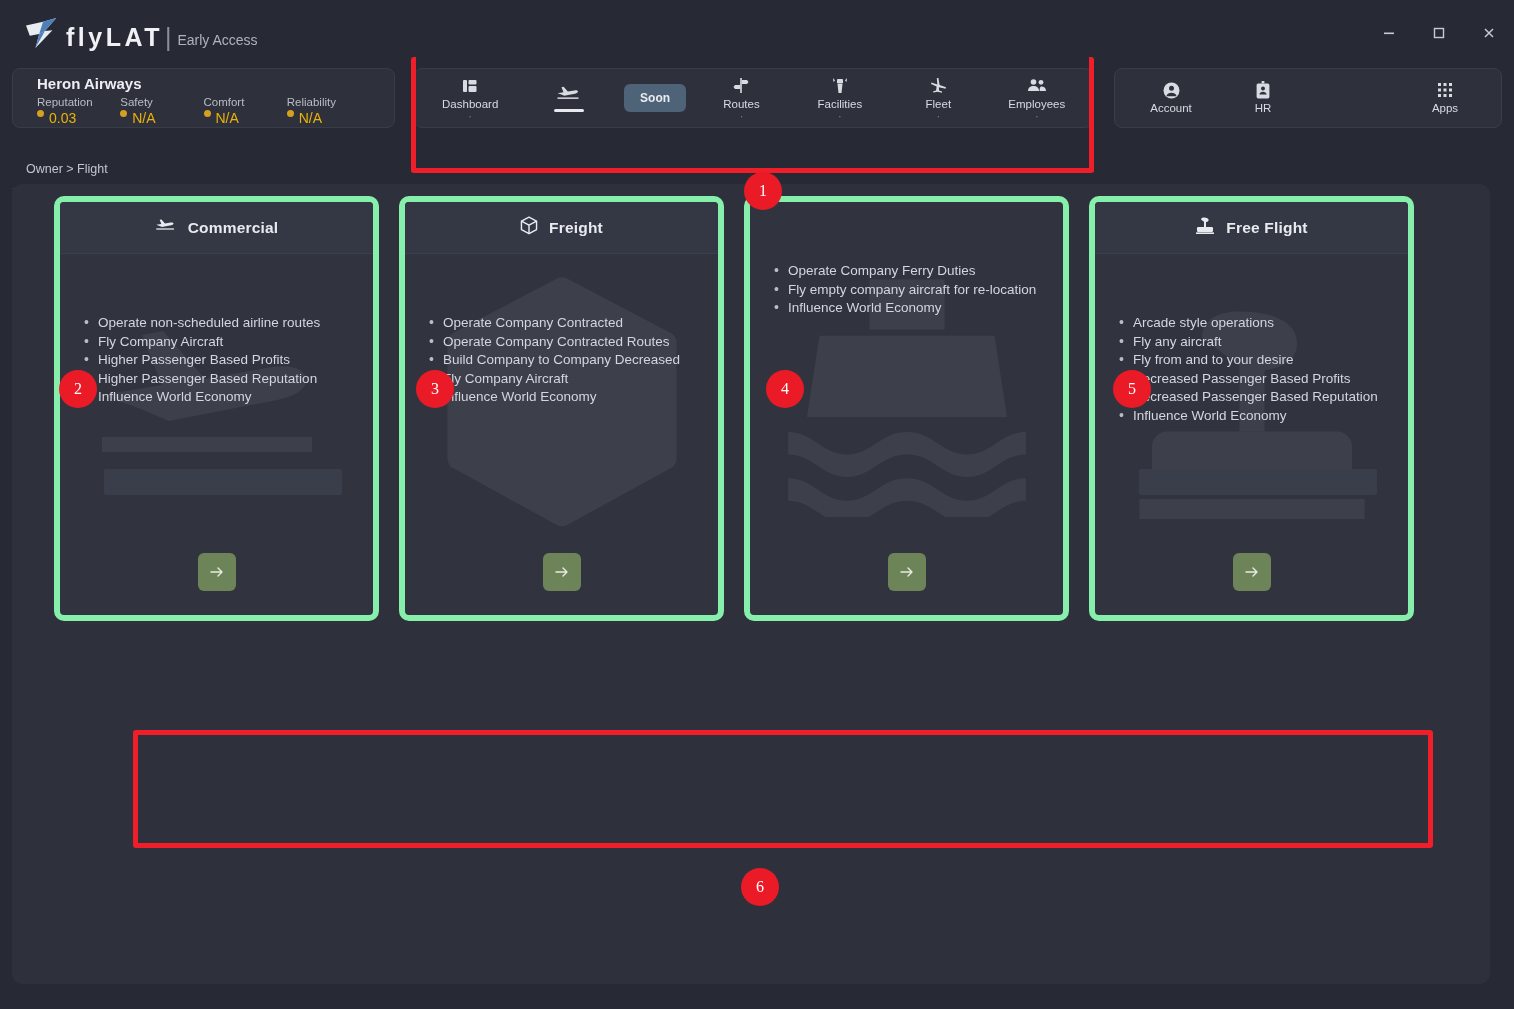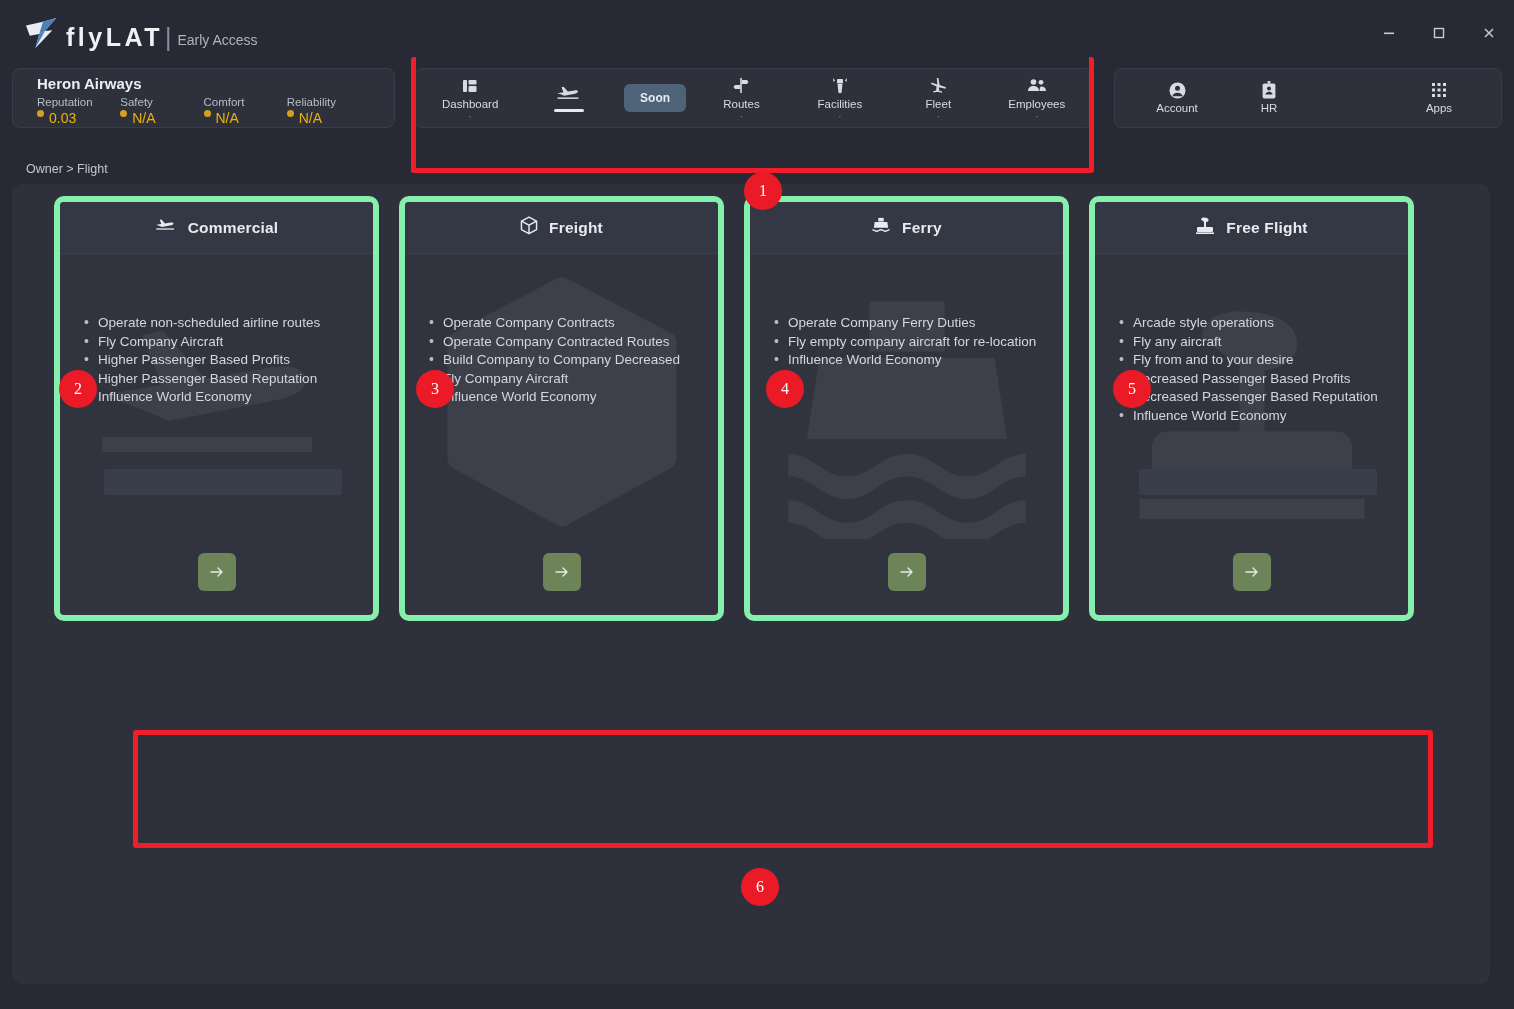--- a/index.html
+++ b/index.html
@@ -81,21 +81,21 @@
     width: 30px; height: 3px; background: #e7e9ee; border-radius: 2px; margin-top: 5px;
   }
   .soon-badge {
     background: #4e6377; color: #e9ecf1; font-size: 12px; font-weight: bold;
     padding: 7px 16px; border-radius: 6px; cursor: pointer;
   }
 
   
   .rightnav {
     left: 1114px; top: 8px; width: 388px; height: 60px;
-    display: flex; align-items: center; padding: 0 16px;
+    display: flex; align-items: center; padding: 0 10px;
   }
   .rightnav .navitem { width: 92px; }
   .rightnav .spacer { flex: 1; }
 
   
   .breadcrumb-wrap {
     position: absolute; left: 12px; top: 162px; width: 1478px;
   }
   .breadcrumb { font-size: 12.5px; color: #c2c6d0; padding-left: 14px; }
   .breadcrumb-rule {
@@ -429,47 +429,37 @@
       </div>
       <div class="card-body">
         <div class="watermark">
           <svg width="245" height="258" viewBox="0 0 20 21" fill="none" stroke="#ffffff" stroke-width="1.9" stroke-linejoin="round">
             <path d="M10 1.2 L18.4 5.6 L18.4 15 L10 19.6 L1.6 15 L1.6 5.6 Z"></path>
             <path d="M1.6 5.6 L10 10.2 L18.4 5.6"></path>
             <path d="M10 10.2 L10 19.6"></path>
           </svg>
         </div>
         <ul class="bullets">
-          <li>Operate Company Contracts</li>
+          <li>Operate Company Contracted</li>
           <li>Operate Company Contracted Routes</li>
           <li>Build Company to Company Decreased</li>
           <li>Fly Company Aircraft</li>
           <li>Influence World Economy</li>
         </ul>
       </div>
       <div class="card-foot">
         <button class="go-btn">
           <svg width="16" height="16" viewBox="0 0 16 16">
             <path d="M2 8 H13 M9 4 L13 8 L9 12" stroke="currentColor" stroke-width="1.4" fill="none" stroke-linecap="round" stroke-linejoin="round"></path>
           </svg>
         </button>
       </div>
     </div>
 
     <div class="card">
-      <div class="card-head">
-        <span>
-          <svg width="20" height="18" viewBox="0 0 22 20" fill="#e8eaef">
-            <rect x="8" y="1" width="6" height="4"></rect>
-            <path d="M4 5.5 H18 L19 12 H3 Z"></path>
-            <path d="M1.5 13.2 C3.5 13.2 4.2 15 6.2 15 C8.2 15 8.9 13.2 11 13.2 C13.1 13.2 13.8 15 15.8 15 C17.8 15 18.5 13.2 20.5 13.2 L20.5 15 C18.5 15 17.8 16.8 15.8 16.8 C13.8 16.8 13.1 15 11 15 C8.9 15 8.2 16.8 6.2 16.8 C4.2 16.8 3.5 15 1.5 15 Z"></path>
-          </svg>
-        </span>
-        <span class="card-title">Ferry</span>
-      </div>
       <div class="card-body">
         <div class="watermark" style="top:58%">
           <svg width="275" height="250" viewBox="0 0 22 20">
             <rect x="8" y="1" width="6" height="4"></rect>
             <path d="M4 5.5 H18 L19 12 H3 Z"></path>
             <path d="M1.5 13.2 C3.5 13.2 4.2 15 6.2 15 C8.2 15 8.9 13.2 11 13.2 C13.1 13.2 13.8 15 15.8 15 C17.8 15 18.5 13.2 20.5 13.2 L20.5 15 C18.5 15 17.8 16.8 15.8 16.8 C13.8 16.8 13.1 15 11 15 C8.9 15 8.2 16.8 6.2 16.8 C4.2 16.8 3.5 15 1.5 15 Z"></path>
             <path d="M1.5 16.9 C3.5 16.9 4.2 18.7 6.2 18.7 C8.2 18.7 8.9 16.9 11 16.9 C13.1 16.9 13.8 18.7 15.8 18.7 C17.8 18.7 18.5 16.9 20.5 16.9 L20.5 18.7 C18.5 18.7 17.8 20.5 15.8 20.5 C13.8 20.5 13.1 18.7 11 18.7 C8.9 18.7 8.2 20.5 6.2 20.5 C4.2 20.5 3.5 18.7 1.5 18.7 Z"></path>
           </svg>
         </div>
         <ul class="bullets">

